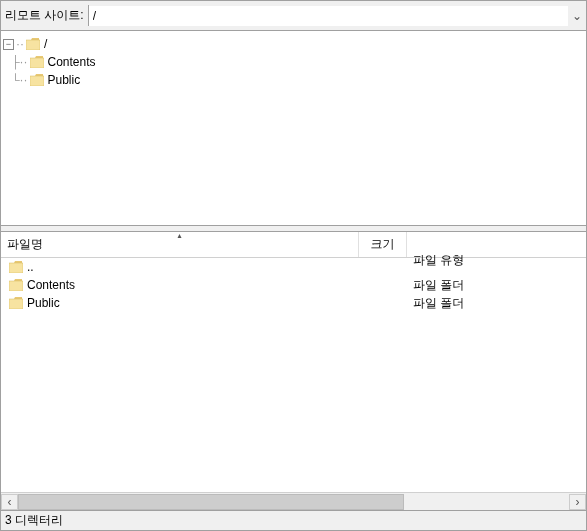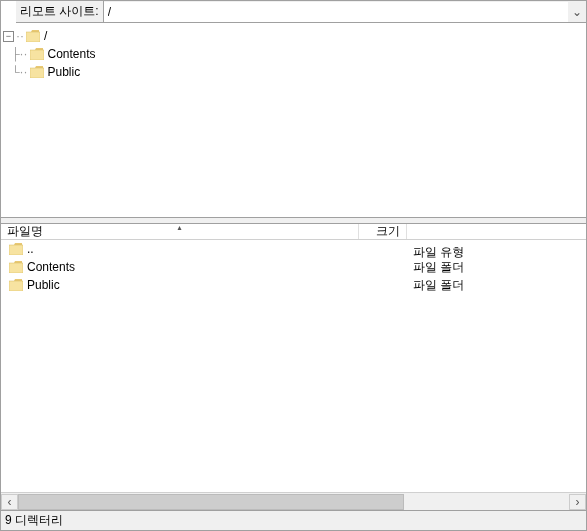--- a/index.html
+++ b/index.html
@@ -1,19 +1,19 @@
 <!DOCTYPE html>
 <html><head>
 <meta charset="utf-8">
 <style>
 * { box-sizing: border-box; margin: 0; padding: 0; font-family: "Malgun Gothic", "Segoe UI", sans-serif; font-size: 12px; }
 body { width: 587px; height: 531px; background: #fff; border: 1px solid #a0a0a0; display: flex; flex-direction: column; }
 
 
-.path-bar { display: flex; align-items: center; border-bottom: 1px solid #a0a0a0; height: 22px; background: #f0f0f0; margin-left: 15px; }
+.path-bar { display: flex; align-items: center; border-bottom: 1px solid #a0a0a0; height: 30px; background: #f0f0f0; }
 .path-label { padding: 2px 4px; color: #000; white-space: nowrap; background:#f0f0f0; border-right:1px solid #a0a0a0;}
 .path-input-wrap { flex: 1; position: relative; background:#fff;}
 .path-input { width: 100%; border: none; outline: none; padding: 2px 4px; font-size: 12px; height:20px;}
 .path-dropdown { width: 18px; display: flex; align-items: center; justify-content: center; cursor: pointer; color:#555;}
 
 
 .tree-pane { height: 195px; overflow: auto; background: #fff; border-bottom: 1px solid #a0a0a0; padding: 4px 2px; }
 .tree-node { display: flex; align-items: center; height: 18px; }
 .tree-indent { display:inline-block; }
 .expander { width: 11px; height: 11px; border: 1px solid #888; display: inline-flex; align-items: center; justify-content: center; font-size: 9px; line-height: 1; color:#555; background:#fff; cursor:pointer; margin-right:2px;}
@@ -21,24 +21,24 @@
 .tree-connector { color:#999; }
 .folder-icon { width: 14px; height: 12px; display:inline-block; margin: 0 4px 0 2px; position:relative;}
 .folder-icon svg { display:block;}
 .tree-label { color:#000; }
 
 
 .splitter { height: 6px; background:#f0f0f0; border-bottom:1px solid #a0a0a0; cursor: row-resize;}
 
 
 .list-pane { flex: 1; display: flex; flex-direction: column; overflow:hidden; background:#fff;}
-.list-header { display:flex; border-bottom: 1px solid #d0d0d0; background:#fff; height:16px; align-items:stretch;}
+.list-header { display:flex; border-bottom: 1px solid #d0d0d0; background:#fff; height:26px; align-items:stretch;}
 .col-h { display:flex; align-items:center; padding: 0 6px; border-right:1px solid #e0e0e0; color:#000; position:relative; cursor:pointer;}
 .col-h.name { flex:0 0 358px;}
-.col-h.size { flex:0 0 48px; justify-content:flex-end;}
+.col-h.size { flex:0 0 48px; justify-content:center;}
 .col-h.type { flex:0 0 90px;margin-top:28px;}
 .col-h.mod { flex:1;}
 .sort-ind { position:absolute; left:50%; top:-1px; transform:translateX(-50%); font-size:8px; color:#555;}
 .list-body { flex:1; overflow:auto; position:relative;}
 .row { display:flex; height:18px; align-items:center;}
 .cell { padding:0 6px; overflow:hidden; white-space:nowrap;}
 .cell.name { flex:0 0 358px; display:flex; align-items:center;}
 .cell.size { flex:0 0 48px; text-align:right;}
 .cell.type { flex:0 0 90px;}
 .cell.mod { flex:1;}
@@ -167,14 +167,14 @@
     <div class="hs-track">
       <div class="hs-thumb"></div>
     </div>
     <div class="hs-btn">
       <span>›</span>
     </div>
   </div>
 </div>
 
 <div class="status-bar">
-  <span>9 디렉터리</span>
+  <span>3 디렉터리</span>
 </div>
 
 </body></html>

